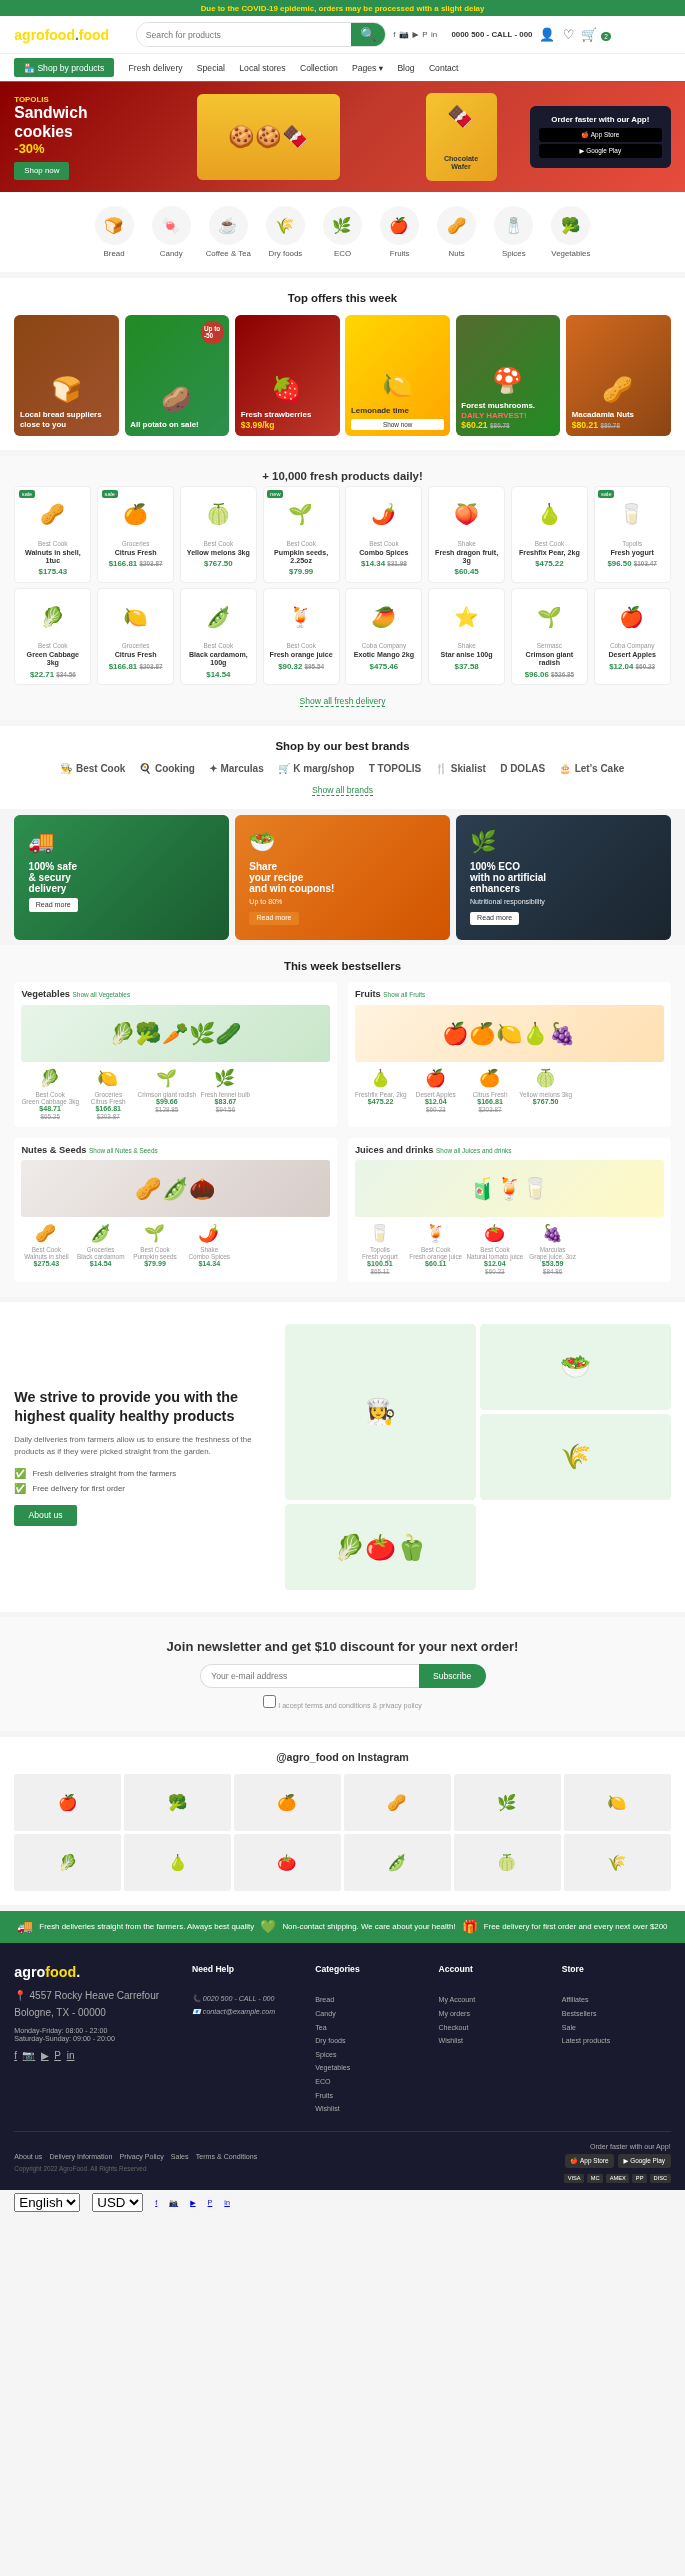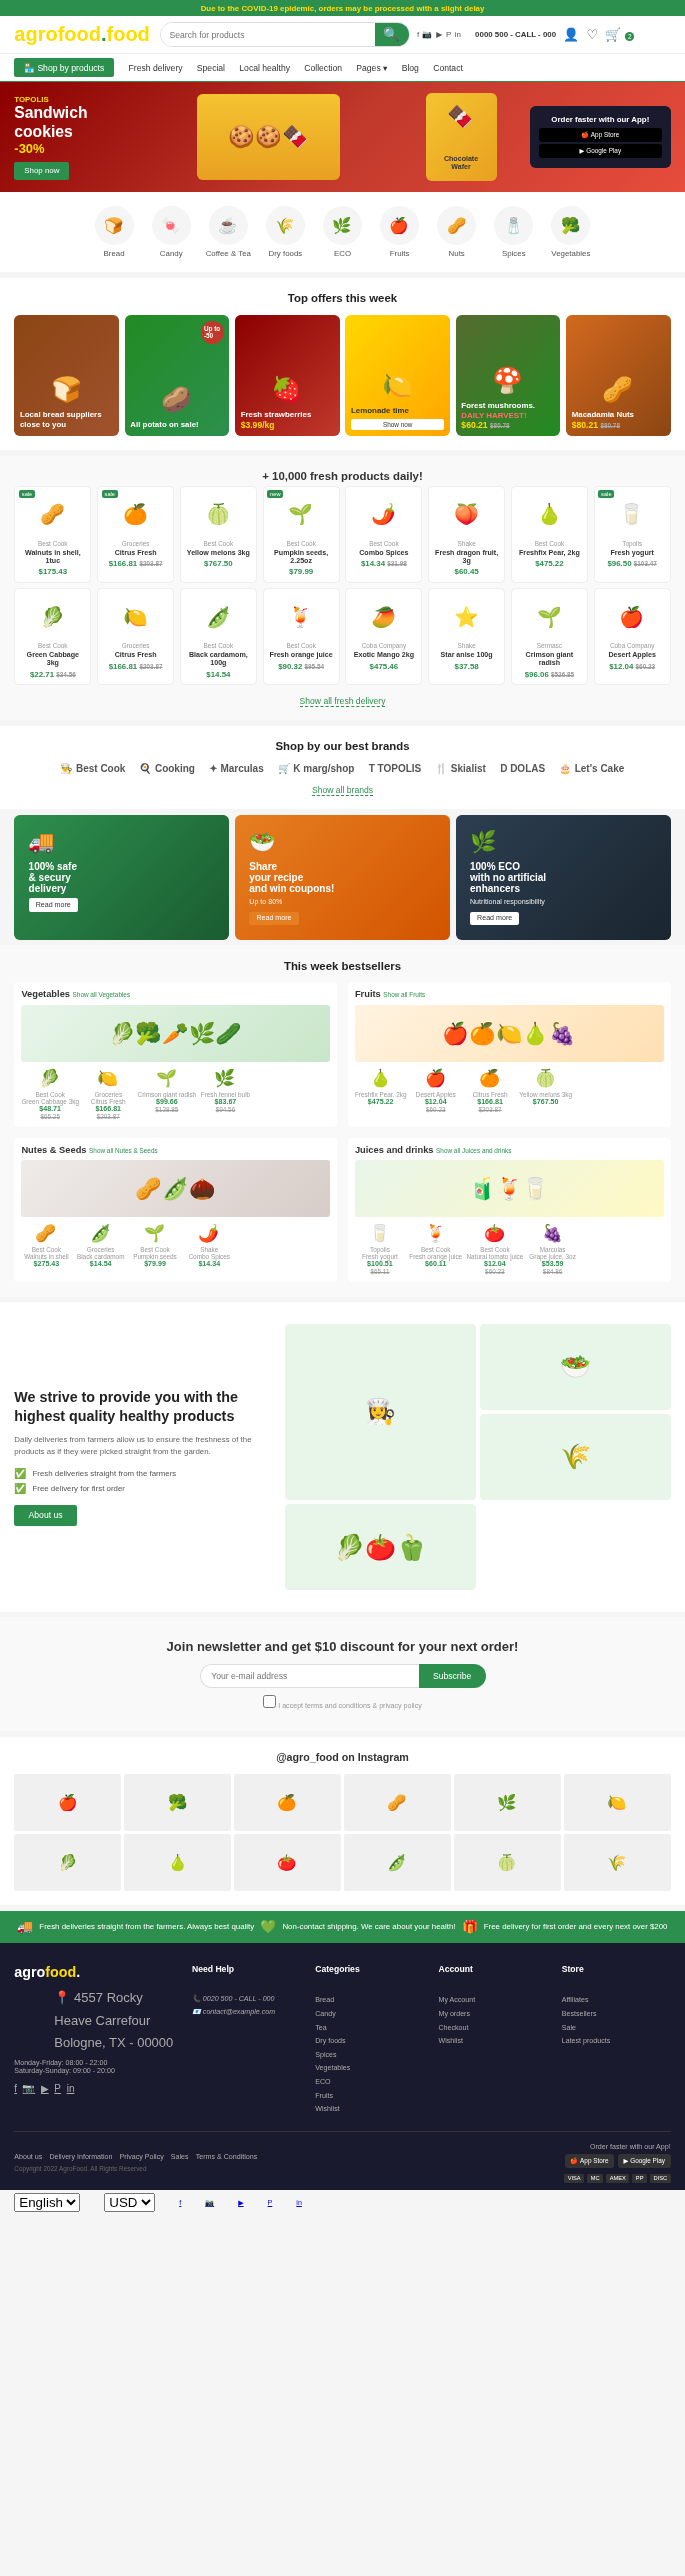--- a/index.html
+++ b/index.html
@@ -17,21 +17,21 @@
     
     
     .header {
       background: #fff;
       padding: 5.7px 14.3px;
       display: flex;
       align-items: center;
       gap: 7.1px;
       border-bottom: 0.7px solid #eee;
     }
-    .logo { font-size: 20px; font-weight: bold; color: #2d8f4e; margin-right: 3px; }
+    .logo { font-size: 14px; font-weight: bold; color: #2d8f4e; margin-right: 20px; }
     .logo span { color: #ffdd00; }
     .search-bar {
       flex: 1;
       display: flex;
       border: 0.7px solid #ddd;
       border-radius: 14.3px;
       overflow: hidden;
       max-width: 250px;
     }
     .search-bar input {
@@ -298,21 +298,21 @@
     
     .benefits-bar { background: #2d8f4e; padding: 8.6px 14.3px; display: flex; justify-content: space-around; align-items: center; }
     .benefit-item { display: flex; align-items: center; gap: 5.7px; color: #fff; font-size: 7.9px; }
     .benefit-icon { font-size: 13px; }
     
     
     .footer { background: #1a1a2e; color: #ccc; padding: 21.4px 14.3px 7.1px; }
     .footer-top { display: grid; grid-template-columns: 1.5fr 1fr 1fr 1fr 1fr; gap: 14.3px; margin-bottom: 14.3px; }
     .footer-logo { font-size: 14.3px; font-weight: bold; color: #fff; margin-bottom: 7.1px; }
     .footer-logo span { color: #ffdd00; }
-    .footer-address { font-size: 13px; line-height: 1.7; color: #aaa; margin-left: 40px; }
+    .footer-address { font-size: 10px; line-height: 1.7; color: #aaa; }
     .footer-hours { font-size: 7.1px; color: #aaa; margin-top: 5.7px; }
     .footer-col h4 { color: #fff; font-size: 8.6px; margin-bottom: 20px; }
     .footer-col ul { list-style: none; }
     .footer-col ul li { margin-bottom: 3.6px; }
     .footer-col ul li a { color: #aaa; text-decoration: none; font-size: 7.1px; }
     .footer-contact { font-size: 7.1px; color: #aaa; margin-bottom: 3.6px; font-style: italic; }
     
     
     .footer-bottom { border-top: 0.7px solid #333; padding-top: 10.7px; display: flex; justify-content: space-between; align-items: center; }
     .footer-bottom-links { display: flex; gap: 7.1px; }
@@ -323,21 +323,21 @@
     .app-badge { background: #333; color: #fff; border-radius: 2.9px; padding: 2.9px 5.7px; font-size: 6.4px; display: flex; align-items: center; gap: 2.1px; }
     
     .footer-social { display: flex; gap: 5.7px; margin-top: 7.1px; }
     .footer-social a { color: #aaa; font-size: 10px; }
     
     
     .payment-cards { display: flex; gap: 2.9px; margin-top: 5.7px; flex-wrap: wrap; }
     .payment-card { background: #333; color: #fff; font-size: 5.7px; padding: 1.4px 3.6px; border-radius: 1.4px; }
     
     
-    .bottom-bar { background: #f5f5f5; padding: 3.6px 14.3px; display: flex; gap: 24px; align-items: center; font-size: 7.1px; color: #555; }
+    .bottom-bar { background: #f5f5f5; padding: 3.6px 14.3px; display: flex; gap: 12px; align-items: center; font-size: 7.1px; color: #555; }
   </style>
 </head>
 <body>
 
 <div class="top-banner">
   <span>Due to the COVID-19 epidemic, orders may be processed with a slight delay</span>
 </div>
 
 <div class="header">
   <div class="logo">
@@ -359,21 +359,21 @@
     <span class="header-icon">👤</span>
     <span class="header-icon">♡</span>
     <span class="header-icon">🛒 <span class="cart-badge">2</span></span>
   </div>
 </div>
 
 <nav class="nav">
   <div class="nav-item nav-shop">🏪 Shop by products</div>
   <div class="nav-item">Fresh delivery</div>
   <div class="nav-item">Special</div>
-  <div class="nav-item">Local healthy</div>
+  <div class="nav-item">Local stores</div>
   <div class="nav-item">Collection</div>
   <div class="nav-item">Pages ▾</div>
   <div class="nav-item">Blog</div>
   <div class="nav-item">Contact</div>
 </nav>
 
 <div class="hero">
   <div class="hero-left">
     <div class="brand">TOPOLIS</div>
     <h1>Sandwich<br>cookies</h1>

